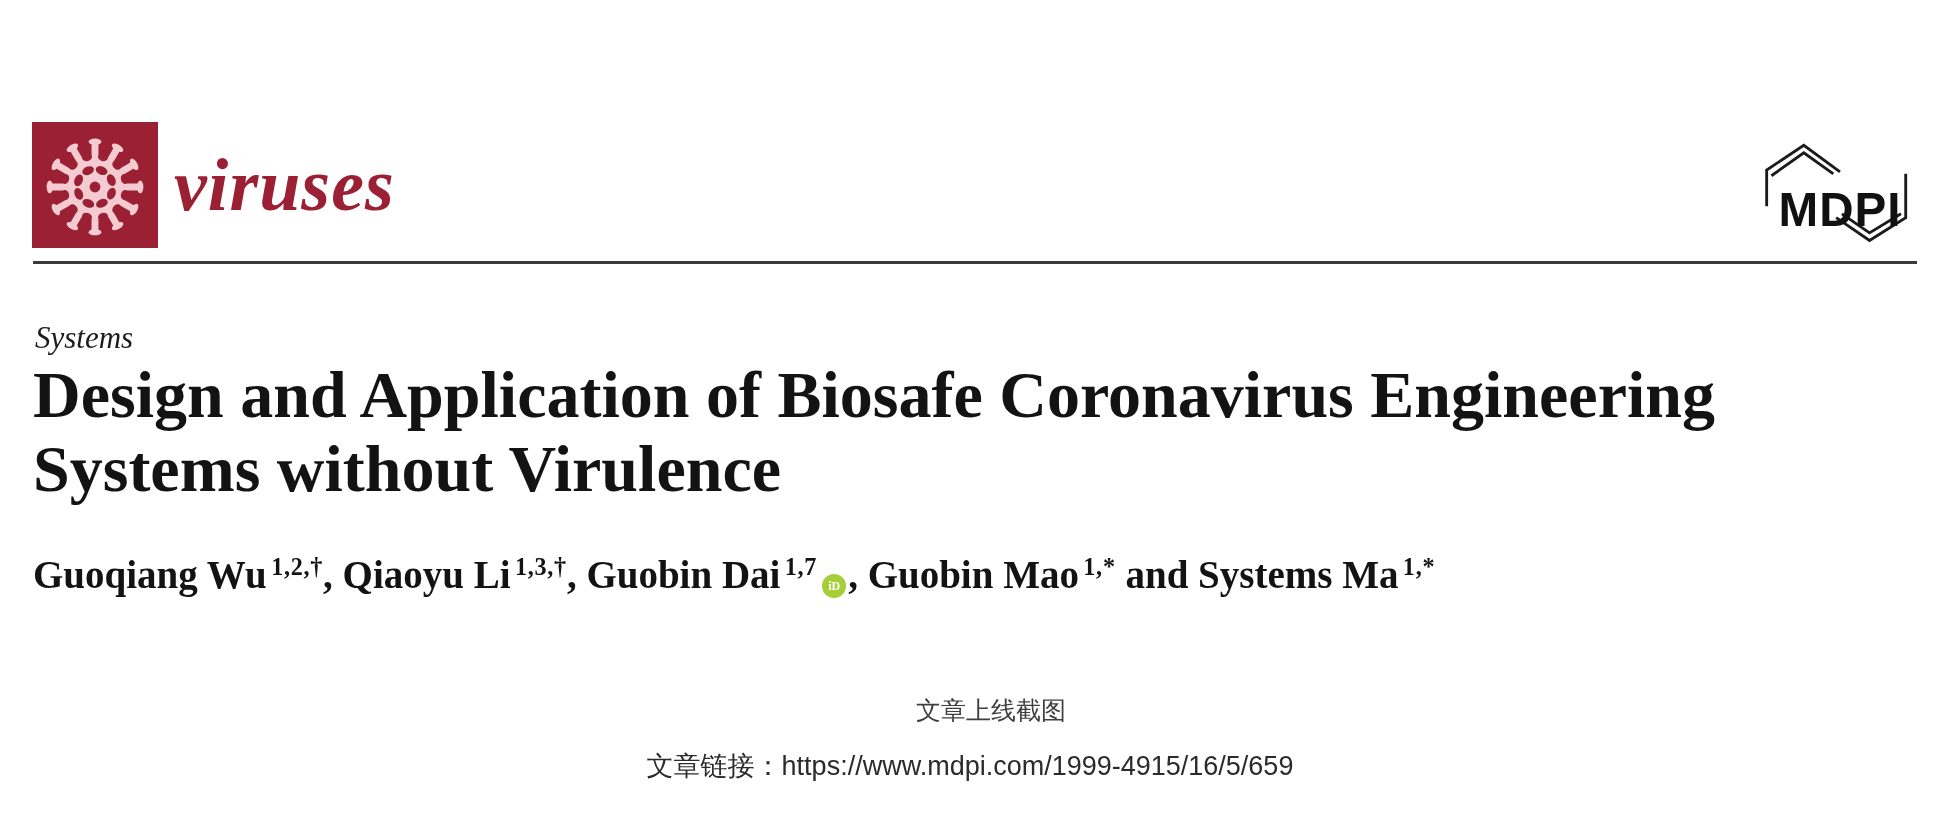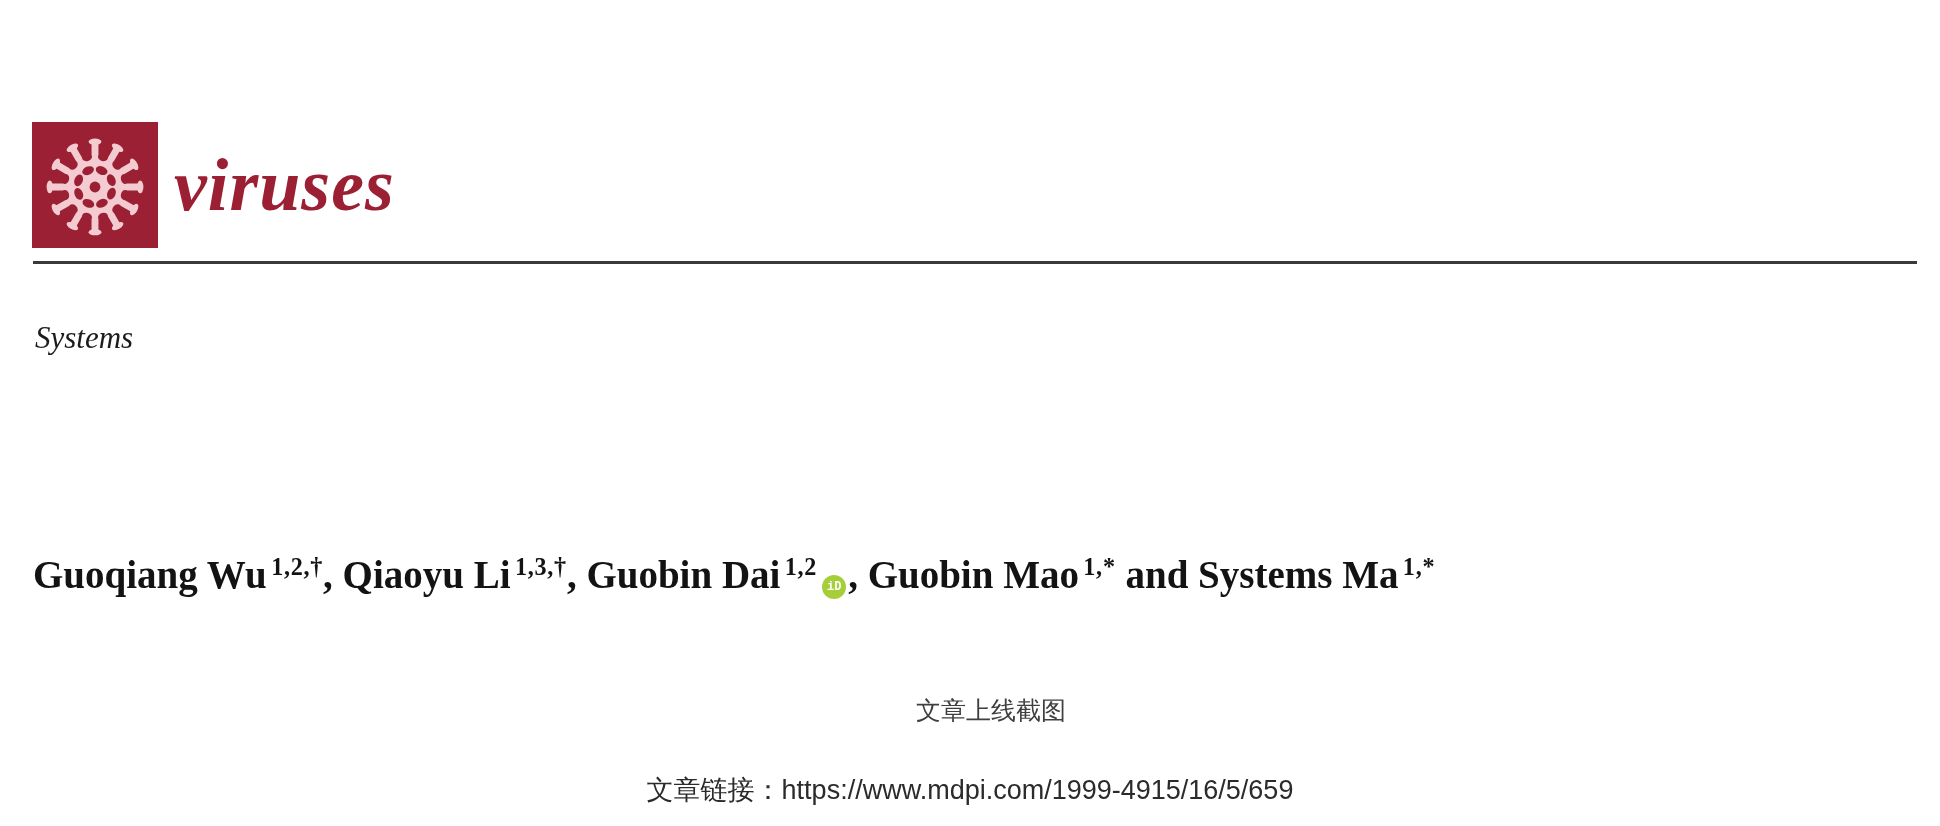--- a/index.html
+++ b/index.html
@@ -21,27 +21,27 @@
   
   .rule{position:absolute;left:33px;top:261px;width:1884px;height:3px;background:#3A3A3A;}
 
   
   .review{position:absolute;left:35px;top:320px;font-style:italic;font-size:31px;color:#1c1c1c;}
   .title{position:absolute;left:33px;top:358px;width:1800px;margin:0;
          font-weight:bold;font-size:66px;line-height:74px;color:#131313;}
   .authors{position:absolute;left:33px;top:552px;font-weight:bold;font-size:39px;color:#131313;white-space:nowrap;}
   .authors sup{font-size:0.62em;position:relative;top:-0.52em;margin-left:0.18em;letter-spacing:0.03em;vertical-align:baseline;text-align:center;}
   .orcid{display:inline-block;width:24px;height:24px;border-radius:50%;background:#A6CE39;
-         color:#fff;font-family:Liberation Mono, monospace;font-size:12px;font-weight:bold;
+         color:#fff;font-family:Liberation Serif, serif;font-size:12px;font-weight:bold;
          text-align:center;line-height:24px;vertical-align:-2px;margin:0 2px 0 5px;}
 
   
   .caption-note{position:absolute;left:0;top:694px;width:100%;text-align:center;
         font-family:"Liberation Sans", sans-serif;font-size:25px;color:#3f3f3f;padding-left:21px;}
-  .caption-link{position:absolute;left:0;top:772px;width:100%;text-align:center;
+  .caption-link{position:absolute;left:0;top:748px;width:100%;text-align:center;
         font-family:"Liberation Sans", sans-serif;font-size:27px;color:#2b2b2b;}
   .caption-link span{white-space:nowrap;}
 </style>
 </head>
 <body>
 
 <div class="page">
 
   <div class="banner">
     <div class="logo-square">
@@ -118,24 +118,36 @@
           <ellipse cx="60" cy="44" rx="6.2" ry="4.2" transform="rotate(247 60 62)"></ellipse>
           <ellipse cx="60" cy="44" rx="6.2" ry="4.2" transform="rotate(292 60 62)"></ellipse>
           <ellipse cx="60" cy="44" rx="6.2" ry="4.2" transform="rotate(337 60 62)"></ellipse>
           <circle cx="60" cy="62" r="5.5"></circle>
         </g>
       </svg>
     </div>
     <div class="journal-name">viruses</div>
   </div>
 
+  <div class="mdpi">
+    <svg viewBox="0 0 168 118" aria-hidden="true">
+      <g stroke="#1b1b1b" stroke-width="3" fill="none">
+        <path d="M7,76 L7,38 L46,12 L84,40"></path>
+        <path d="M12,44 L46,20 L77,42"></path>
+        <path d="M153,42 L153,88 L115,112 L80,88"></path>
+        <path d="M148,84 L115,104 L86,84"></path>
+      </g>
+      <text x="84" y="97" text-anchor="middle" font-size="50" font-weight="bold" letter-spacing="1" fill="#111111">MDPI</text>
+    </svg>
+  </div>
 
   <div class="rule"></div>
 
   <div class="review">Systems</div>
 
+  <h1 class="title">Design and Application of Biosafe Coronavirus Engineering Systems without Virulence</h1>
 
-  <div class="authors"><span>Guoqiang Wu</span><sup>1,2,†</sup><span>, </span><span>Qiaoyu Li</span><sup>1,3,†</sup><span>, </span><span>Guobin Dai</span><sup>1,2</sup><span class="orcid">iD</span><span>, </span><span>Guobin Mao</span><sup>1,*</sup><span> and </span><span>Systems Ma</span><sup>1,*</sup></div>
+  <div class="authors"><span>Guoqiang Wu</span><sup>1,2,†</sup><span>, </span><span>Qiaoyu Li</span><sup>1,3,†</sup><span>, </span><span>Guobin Dai</span><sup>1,7</sup><span class="orcid">iD</span><span>, </span><span>Guobin Mao</span><sup>1,*</sup><span> and </span><span>Systems Ma</span><sup>1,*</sup></div>
 
   <div class="caption-note">文章上线截图</div>
   <div class="caption-link"><span>文章链接：</span><span>https://www.mdpi.com/1999-4915/16/5/659</span></div>
 
 </div>
 
 </body></html>

